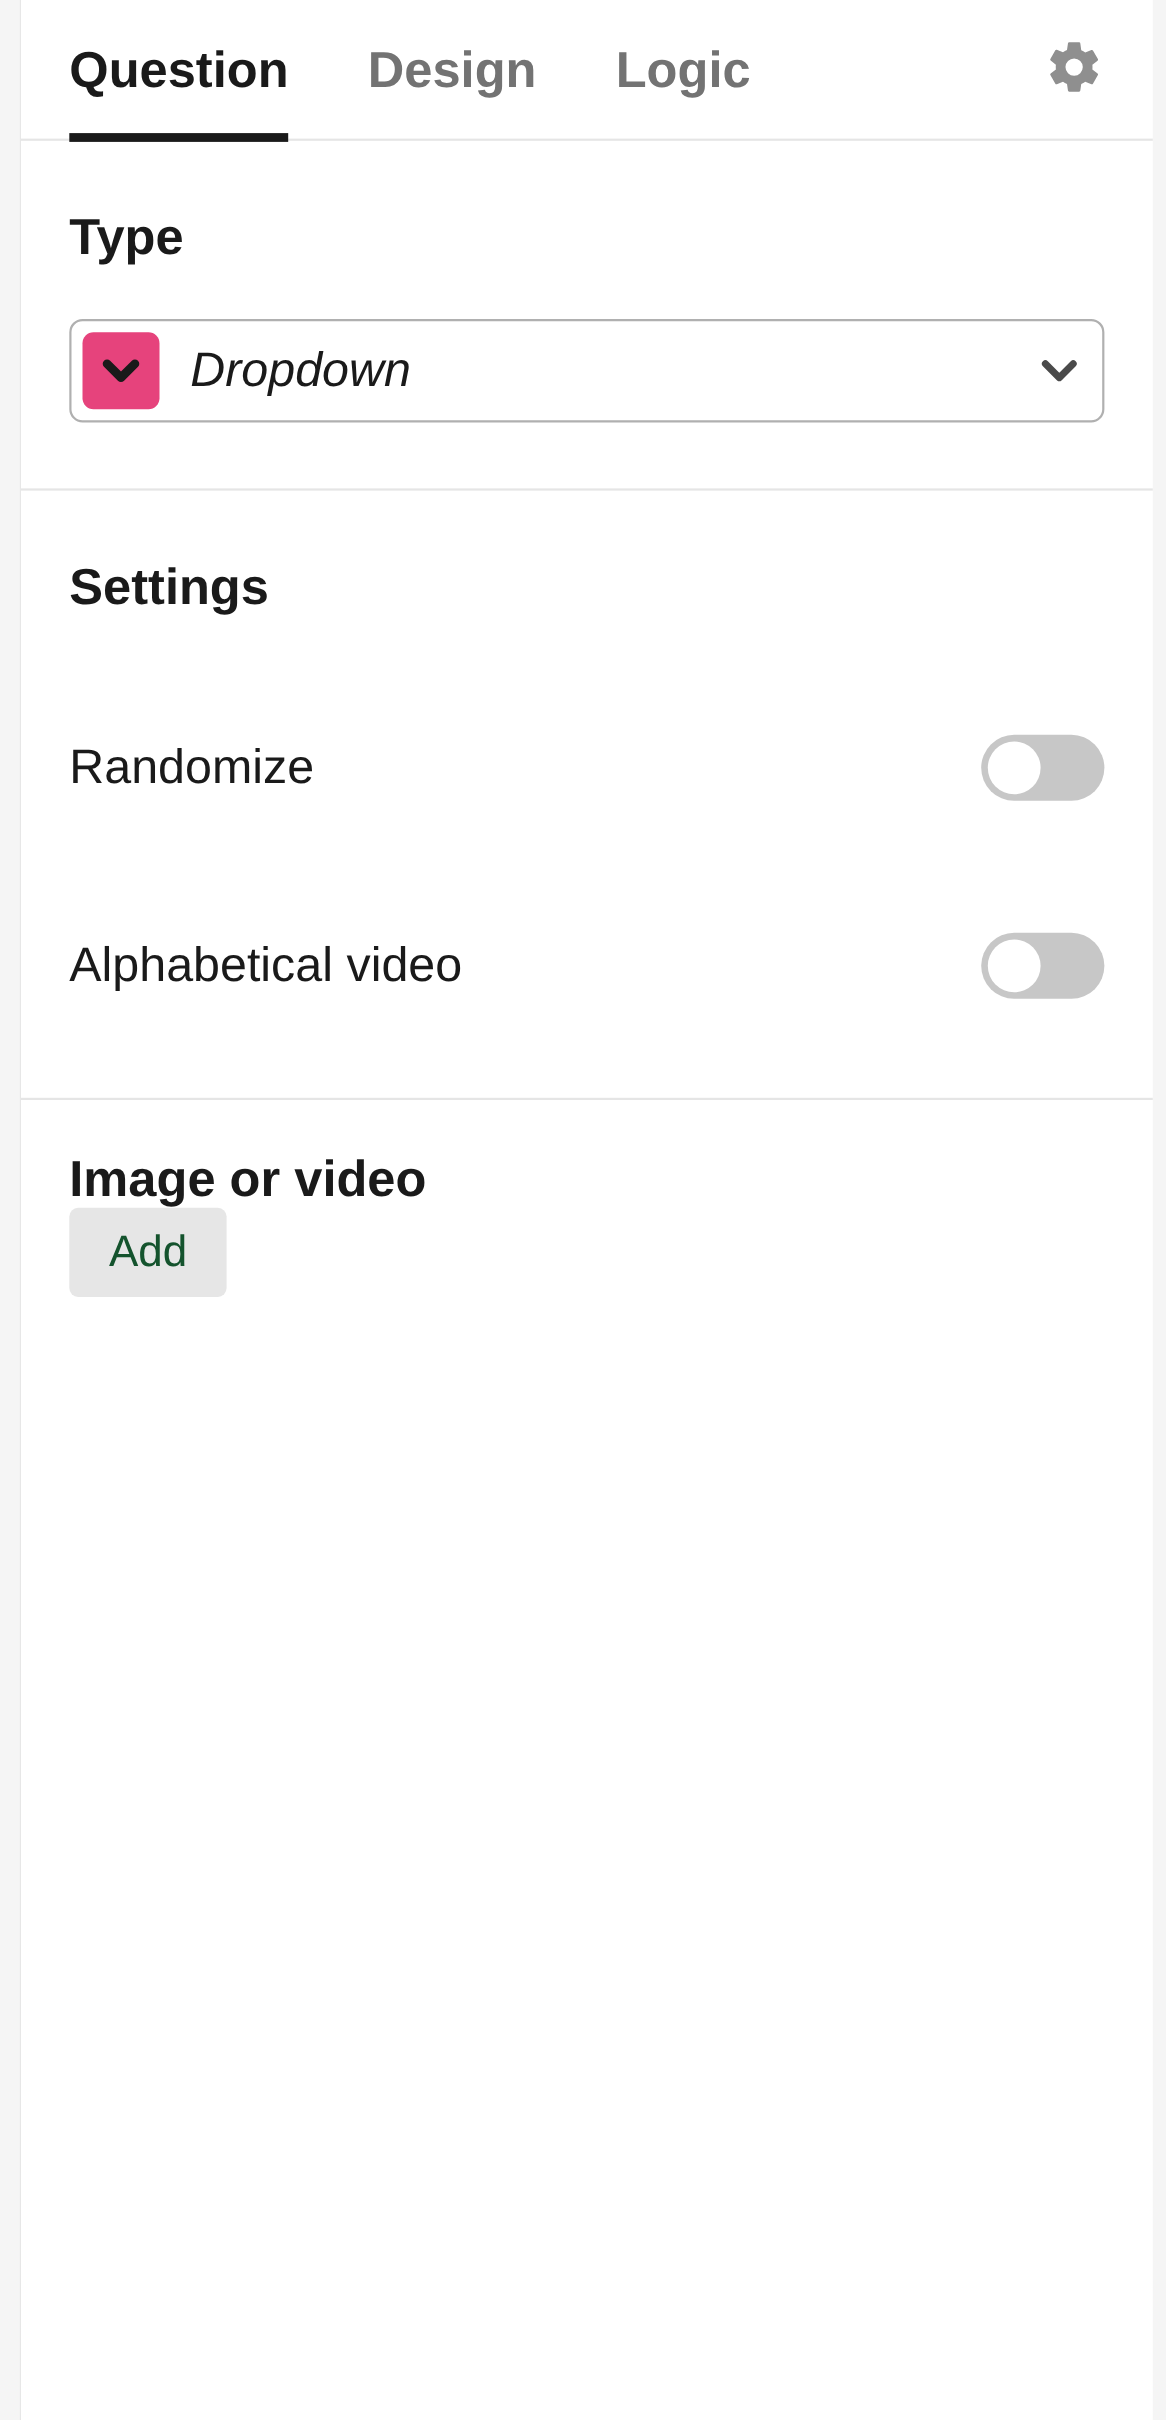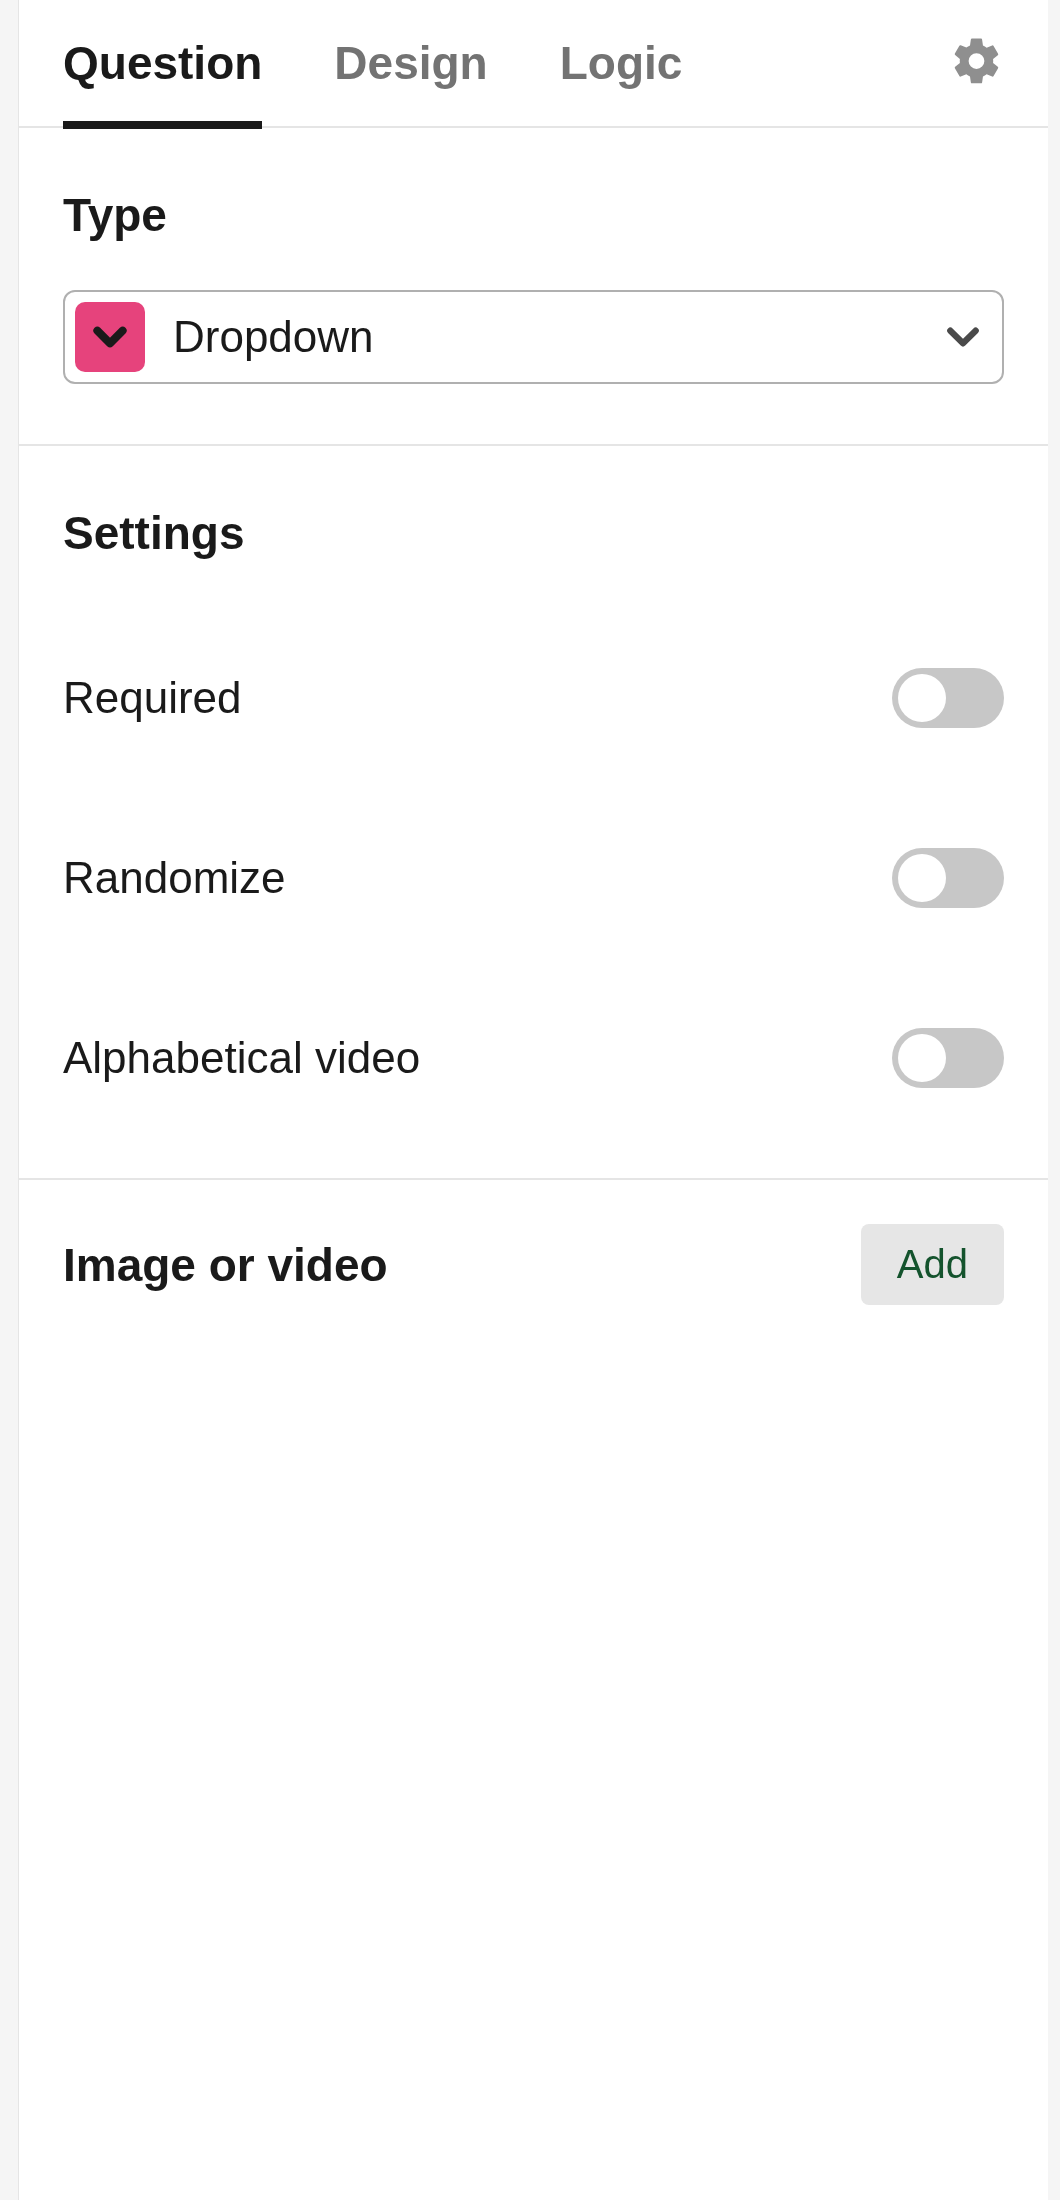--- a/index.html
+++ b/index.html
@@ -73,20 +73,21 @@
   
   .type-select {
     display: flex;
     align-items: center;
     width: 100%;
     border: 2px solid #b0b0b0;
     border-radius: 12px;
     padding: 10px 20px 10px 10px;
     background: #ffffff;
     cursor: pointer;
+    font-style: italic;
   }
   .type-icon {
     width: 70px;
     height: 70px;
     border-radius: 10px;
     background: #e6437c;
     display: flex;
     align-items: center;
     justify-content: center;
     flex-shrink: 0;
@@ -135,22 +136,23 @@
     left: 6px; top: 6px;
     width: 48px; height: 48px;
     border-radius: 50%;
     background: #ffffff;
   }
 
   
   .media-section {
     padding: 44px 44px;
     display: flex;
-    align-items: center;
+    align-items: flex-start;
     justify-content: space-between;
+    flex-direction: column;
   }
   .media-title {
     font-size: 46px;
     font-weight: 700;
     color: #1a1a1a;
   }
   .add-button {
     background: #e6e6e6;
     color: #14532d;
     font-size: 40px;
@@ -198,26 +200,20 @@
         <svg viewBox="0 0 24 24">
             <polyline points="4 8 12 16 20 8"></polyline>
           </svg>
       </div>
     </div>
   </div>
 
   <div class="section" style="padding-bottom:30px;">
     <div class="section-title">Settings</div>
 
-    <div class="setting-row">
-      <div class="setting-label">Required</div>
-      <div class="toggle">
-          <div class="knob"></div>
-        </div>
-    </div>
 
     <div class="setting-row">
       <div class="setting-label">Randomize</div>
       <div class="toggle">
           <div class="knob"></div>
         </div>
     </div>
 
     <div class="setting-row">
       <div class="setting-label">Alphabetical video</div>

